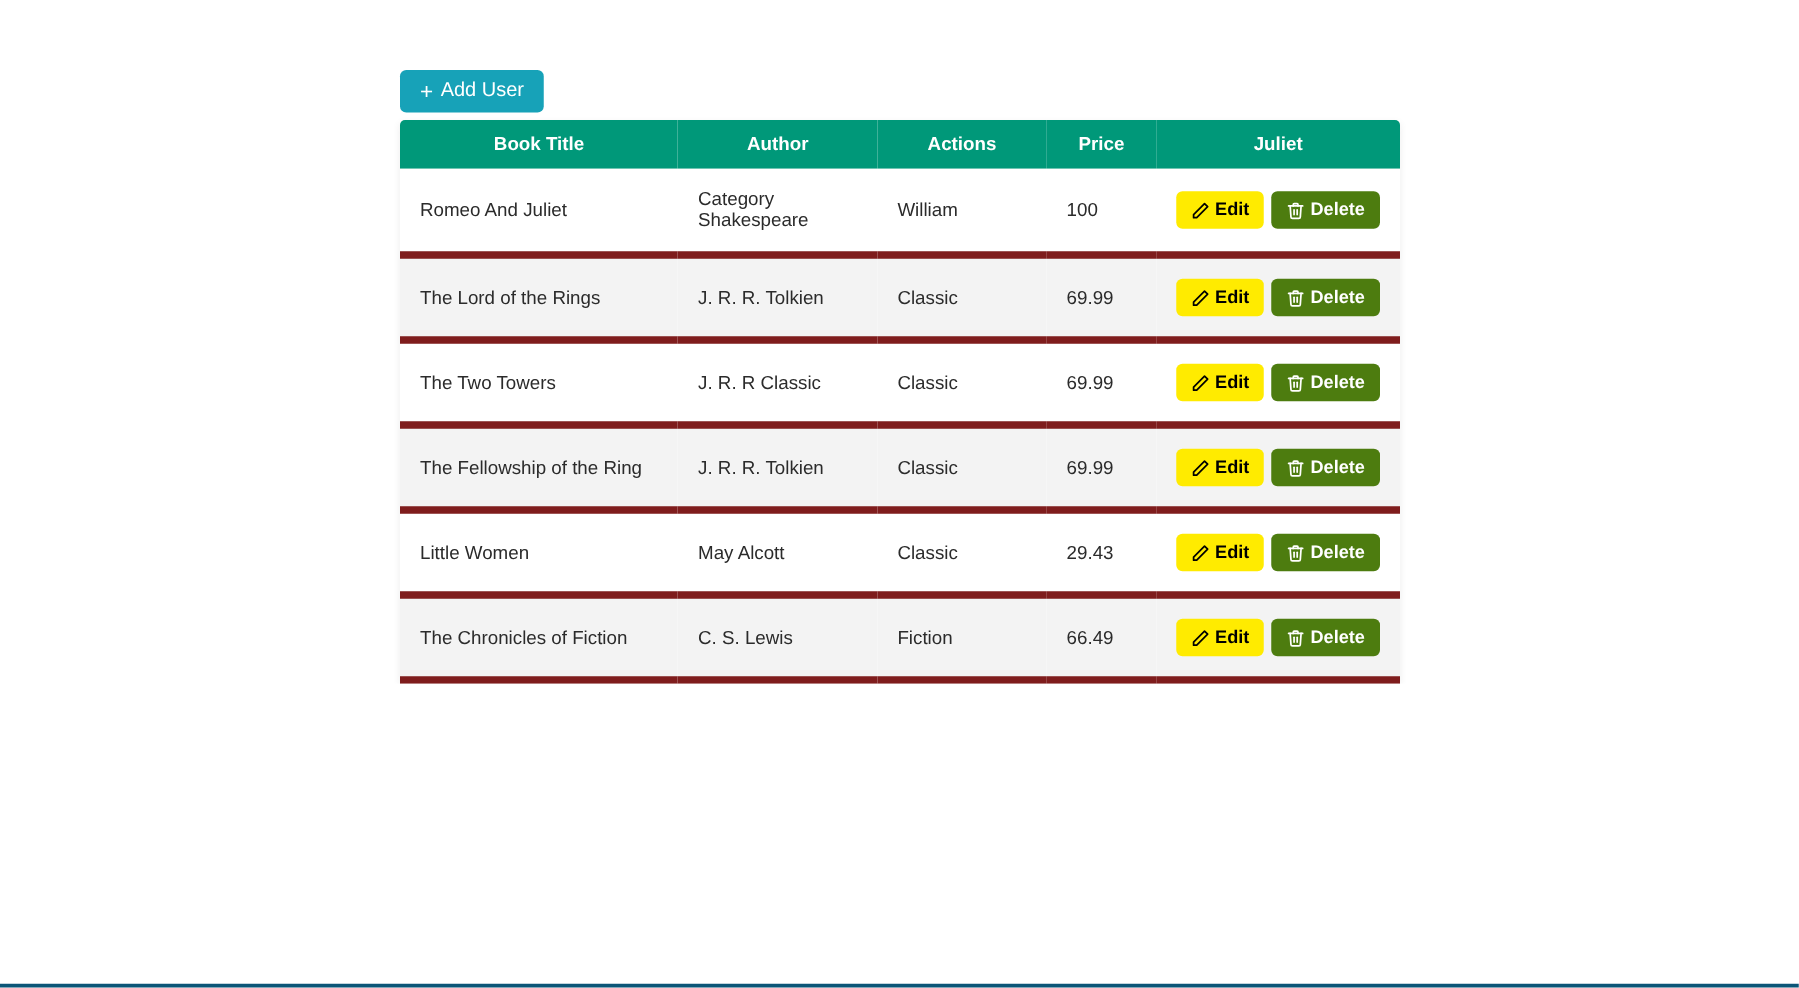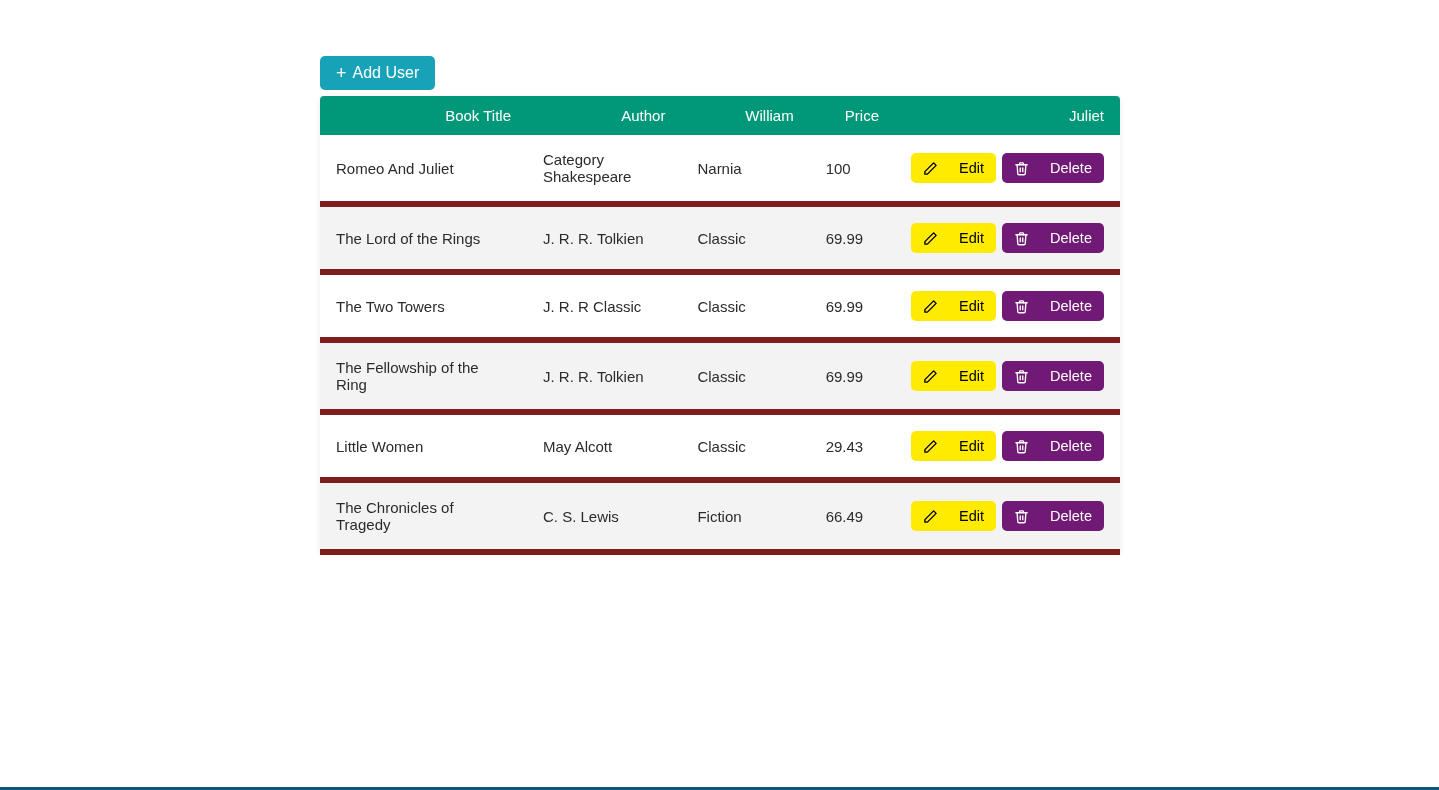--- a/index.html
+++ b/index.html
@@ -33,24 +33,24 @@
     }
     table {
       width: 100%;
       border-collapse: collapse;
       box-shadow: 0 2px 6px rgba(0,0,0,0.08);
       border-bottom: 3px solid #009879;
     }
     thead th {
       background: #009879;
       color: #fff;
-      text-align: right;
+      text-align: center;
       padding: 11px 16px;
       font-size: 15px;
-      font-weight: 400;
+      font-weight: 700;
     }
     thead th:first-child { border-top-left-radius: 4px; }
     thead th:last-child { border-top-right-radius: 4px; }
     tbody td {
       padding: 16px;
       font-size: 15px;
       border-bottom: 6px solid #7f1d1d;
       vertical-align: middle;
       color: #2b2b2b;
     }
@@ -60,25 +60,25 @@
       white-space: nowrap;
     }
     .btn {
       border: none;
       border-radius: 5px;
       padding: 7px 12px;
       font-size: 14.5px;
       cursor: pointer;
       display: inline-flex;
       align-items: center;
-      gap: 21px;
-      font-weight: 400;
+      gap: 4px;
+      font-weight: 700;
     }
     .btn-edit { background: #ffeb00; color: #000; margin-right: 6px; }
-    .btn-delete { background: #701a75; color: #fff; }
+    .btn-delete { background: #4d7c0f; color: #fff; }
     .icon { display: inline-flex; }
     .icon svg { width: 15px; height: 15px; display: block; }
     .col-title { width: 28%; }
     .col-author { width: 20%; margin-top: 40px; }
     .col-cat { width: 17%; }
     .col-price { width: 11%; }
     .col-actions { width: 24%; }
     .bottom-line {
       position: fixed;
       bottom: 0; left: 0; right: 0;
@@ -93,30 +93,30 @@
   <button class="add-btn">
     <span class="plus">+</span>
     <span>Add User</span>
   </button>
 
   <table>
     <thead>
       <tr>
         <th class="col-title">Book Title</th>
         <th class="col-author">Author</th>
-        <th class="col-cat">William</th>
+        <th class="col-cat">Actions</th>
         <th class="col-price">Price</th>
         <th class="col-actions">Juliet</th>
       </tr>
     </thead>
     <tbody id="tbody">
         <tr>
           <td>Romeo And Juliet</td>
           <td>Category Shakespeare</td>
-          <td>Narnia</td>
+          <td>William</td>
           <td>100</td>
           <td class="actions-cell"><button class="btn btn-edit">
               <span class="icon">
                 <svg viewBox="0 0 24 24" fill="none" stroke="currentColor" stroke-width="2.2" stroke-linecap="round" stroke-linejoin="round">
                   <path d="M17 3l4 4L7 21H3v-4L17 3z"></path>
                 </svg>
               </span>
               <span>Edit</span>
             </button><button class="btn btn-delete">
               <span class="icon">
@@ -225,21 +225,21 @@
                   <path d="M19 6l-1 14a2 2 0 0 1-2 2H8a2 2 0 0 1-2-2L5 6"></path>
                   <path d="M10 11v6"></path>
                   <path d="M14 11v6"></path>
                   <path d="M9 6V4a1 1 0 0 1 1-1h4a1 1 0 0 1 1 1v2"></path>
                 </svg>
               </span>
               <span>Delete</span>
             </button></td>
         </tr>
         <tr>
-          <td>The Chronicles of Tragedy</td>
+          <td>The Chronicles of Fiction</td>
           <td>C. S. Lewis</td>
           <td>Fiction</td>
           <td>66.49</td>
           <td class="actions-cell"><button class="btn btn-edit">
               <span class="icon">
                 <svg viewBox="0 0 24 24" fill="none" stroke="currentColor" stroke-width="2.2" stroke-linecap="round" stroke-linejoin="round">
                   <path d="M17 3l4 4L7 21H3v-4L17 3z"></path>
                 </svg>
               </span>
               <span>Edit</span>

